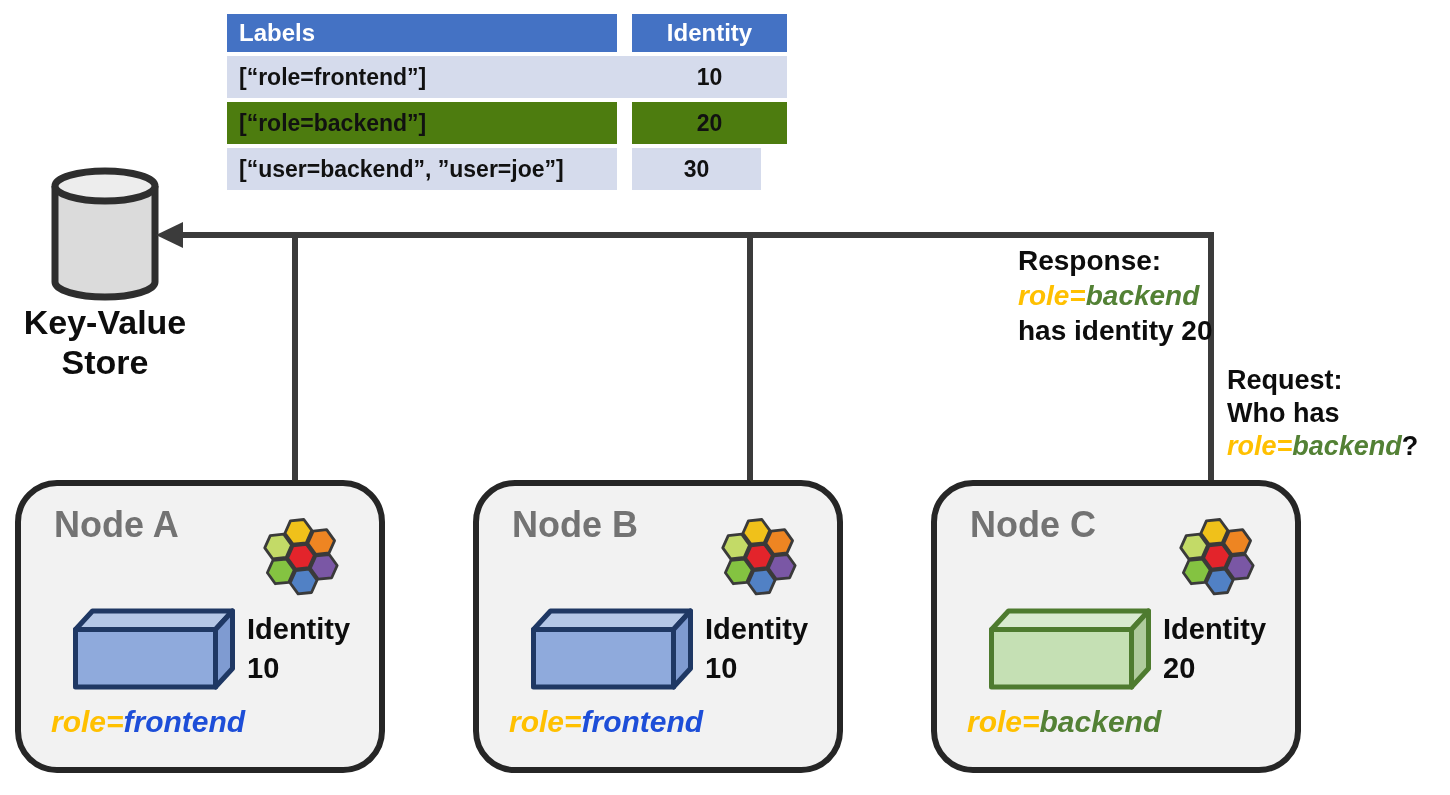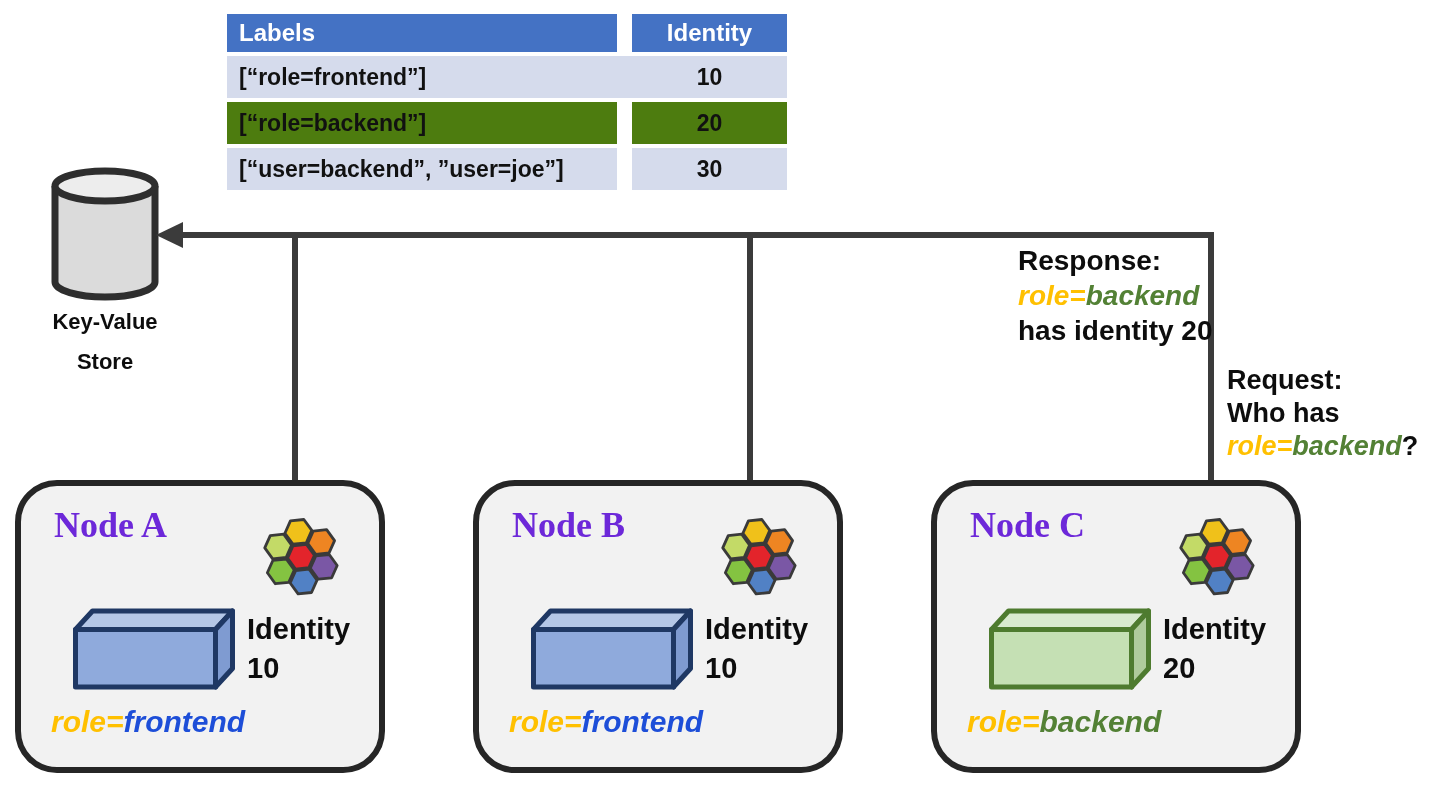--- a/index.html
+++ b/index.html
@@ -12,21 +12,21 @@
   
   .tcell{position:absolute;display:flex;align-items:center;box-sizing:border-box;font-weight:bold;}
   .th{background:#4472C4;color:#ffffff;font-size:24px;}
   .td{font-size:23px;color:#111111;}
   .band-dark{background:#D5DBEC;}
   .band-light{background:#4d7c0f;}
   .cell-left{padding-left:12px;justify-content:flex-start;}
   .cell-center{justify-content:center;}
 
   
-  .store-label{font-size:22px;font-weight:bold;text-align:center;line-height:40px;color:#0d0d0d;}
+  .store-label{font-size:34px;font-weight:bold;text-align:center;line-height:40px;color:#0d0d0d;}
 
   
   .hline{position:absolute;height:6px;background:#3B3B3B;}
   .vline{position:absolute;width:6px;background:#3B3B3B;}
   .arrow-left{position:absolute;width:0;height:0;
     border-top:13px solid transparent;border-bottom:13px solid transparent;
     border-right:27px solid #3B3B3B;}
   .arrow-down{position:absolute;width:0;height:0;
     border-left:12px solid transparent;border-right:12px solid transparent;
     border-top:25px solid #3B3B3B;}
@@ -35,21 +35,21 @@
   .annot{position:absolute;font-weight:bold;}
   .resp{font-size:28px;line-height:35px;margin-left:46px;}
   .req{font-size:27px;line-height:33px;}
   .c-yellow{color:#FFC000;font-style:italic;}
   .c-green{color:#538135;font-style:italic;}
   .c-blue{color:#1d4ed8;font-style:italic;}
 
   
   .node{position:absolute;top:480px;width:370px;height:293px;box-sizing:border-box;
     background:#F2F2F2;border:6px solid #262626;border-radius:42px;}
-  .node-title{position:absolute;left:33px;top:18px;font-size:36px;font-weight:bold;color:#6d28d9;font-family:Liberation Serif, serif;}
+  .node-title{position:absolute;left:33px;top:18px;font-size:36px;font-weight:bold;color:#737373;}
   .node-logo{position:absolute;left:238px;top:25px;}
   .node-cube{position:absolute;left:52px;top:122px;}
   .identity{position:absolute;left:226px;top:124px;font-size:29px;font-weight:bold;line-height:39px;color:#0d0d0d;}
   .role{position:absolute;left:30px;top:219px;font-size:30px;font-weight:bold;}
 
   
   .cyl-body{fill:#DBDBDB;stroke:#2E2E2E;stroke-width:7;}
   .cyl-top{fill:#EDEDED;stroke:#2E2E2E;stroke-width:7;}
 
   .hexlogo polygon{stroke:#3A3A3A;stroke-width:2.8;stroke-linejoin:round;}
@@ -85,21 +85,21 @@
     <div class="tcell td band-light cell-left" style="left:227px;top:102px;width:390px;height:42px;">
       <span>[“role=backend”]</span>
     </div>
     <div class="tcell td band-light cell-center" style="left:632px;top:102px;width:155px;height:42px;">
       <span>20</span>
     </div>
 
     <div class="tcell td band-dark cell-left" style="left:227px;top:148px;width:390px;height:42px;">
       <span>[“user=backend”, ”user=joe”]</span>
     </div>
-    <div class="tcell td band-dark cell-center" style="left:632px;top:148px;width:155px;height:42px;">
+    <div class="tcell td band-dark cell-center" style="left:632px;top:148px;width:129px;height:42px;">
       <span>30</span>
     </div>
   </div>
 
   <div>
     <svg class="abs" style="left:50px;top:166px;" width="110" height="136" viewBox="0 0 110 136">
       <path class="cyl-body" d="M5,20 L5,116 A50,15 0 0 0 105,116 L105,20"></path>
       <ellipse class="cyl-top" cx="55" cy="20" rx="50" ry="15"></ellipse>
     </svg>
     <div class="abs store-label" style="left:5px;top:302px;width:200px;">

